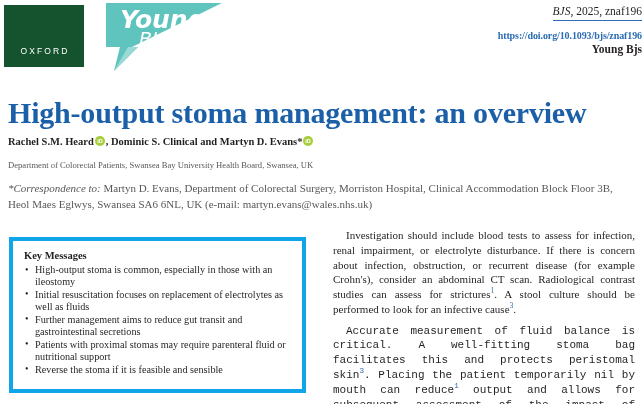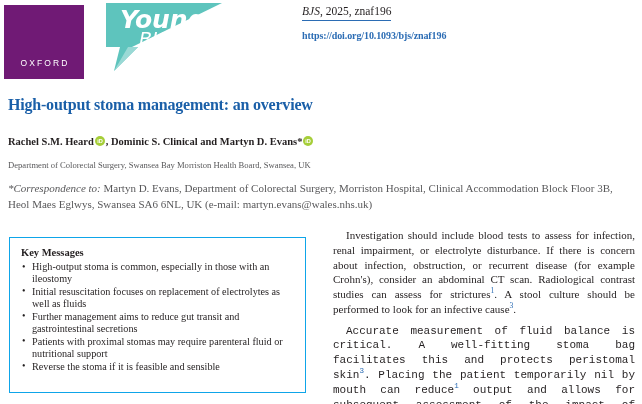--- a/index.html
+++ b/index.html
@@ -21,22 +21,22 @@
   #masthead {
     position: absolute;
     left: 0; top: 0;
     width: 642px;
     height: 88px;
   }
 
   #oxford-logo {
     position: absolute;
     left: 4px; top: 5px;
-    width: 80px; height: 74px;
-    background: #701a75;
+    width: 80px; height: 62px;
+    background: #14532d;
     display: flex;
     align-items: flex-end;
     justify-content: center;
     padding-bottom: 11px;
     box-sizing: border-box;
   }
   #oxford-logo .ox-word {
     color: #ffffff;
     font-family: "Liberation Sans", sans-serif;
     font-size: 8.5px;
@@ -60,22 +60,22 @@
   }
   #young-bjs-logo .yb-bjs {
     font-family: "DejaVu Sans", sans-serif;
     font-style: italic;
     font-size: 19px;
     fill: #ffffff;
   }
 
   #journal-meta {
     position: absolute;
-    right: 20px; top: 1px;
-    text-align: left;
+    right: 0; top: 1px;
+    text-align: right;
     width: 320px;
   }
   #journal-line {
     font-family: "Liberation Serif", serif;
     font-size: 11.5px;
     color: #231f20;
     display: inline-block;
     border-bottom: 1.6px solid #2b6cb4;
     padding-bottom: 2px;
     line-height: 1.25;
@@ -100,21 +100,21 @@
     color: #231f20;
   }
 
   
   #article-title {
     position: absolute;
     left: 8px; top: 96px;
     width: 620px;
     margin: 0;
     font-family: "Liberation Serif", serif;
-    font-size: 16px;
+    font-size: 30px;
     font-weight: bold;
     color: #1a5fa8;
     letter-spacing: -0.2px;
     line-height: 1.1;
   }
 
   #author-line {
     position: absolute;
     left: 8px; top: 136px;
     width: 620px;
@@ -151,21 +151,21 @@
     line-height: 1.45;
   }
   #correspondence .corr-em { font-style: italic; }
 
   
   #key-messages {
     position: absolute;
     left: 9px; top: 237px;
     width: 297px;
     height: 156px;
-    border: 1px solid #0ea5e9;
+    border: 4px solid #0ea5e9;
     box-sizing: border-box;
     padding: 9px 11px 0 11px;
     background: #ffffff;
   }
   #key-messages-title {
     font-family: "Liberation Serif", serif;
     font-size: 10.5px;
     font-weight: bold;
     color: #231f20;
     margin: 0 0 3px 0;
@@ -234,35 +234,36 @@
       <polygon points="16,46 34,46 10,70" fill="#5ec4bd"></polygon>
       <polygon points="24,46 34,46 10,70" fill="#9ad9d5"></polygon>
       <text class="yb-young" x="16" y="27">Young</text>
       <text class="yb-bjs" x="35" y="45">BJS</text>
     </svg>
   </div>
 
   <div id="journal-meta">
     <div id="journal-line"><span class="jt">BJS</span><span>, 2025, znaf196</span></div>
     <a id="doi-link" href="#">https://doi.org/10.1093/bjs/znaf196</a>
+    <span id="section-label">Young Bjs</span>
   </div>
 
 </div>
 
 <h1 id="article-title">High-output stoma management: an overview</h1>
 
 <div id="author-line"><span>Rachel S.M. Heard</span><svg viewBox="0 0 32 32" class="orcid-icon">
       <circle cx="16" cy="16" r="16" fill="#a6ce39"></circle>
       <text x="16" y="23" text-anchor="middle" fill="#ffffff" font-size="18" font-family="&quot;Liberation Sans&quot;, sans-serif" font-weight="bold">iD</text>
     </svg><span>, </span><span>Dominic S. Clinical</span><span> and </span><span>Martyn D. Evans</span><span>*</span><svg viewBox="0 0 32 32" class="orcid-icon">
       <circle cx="16" cy="16" r="16" fill="#a6ce39"></circle>
       <text x="16" y="23" text-anchor="middle" fill="#ffffff" font-size="18" font-family="&quot;Liberation Sans&quot;, sans-serif" font-weight="bold">iD</text>
     </svg></div>
 
-<div id="affiliation">Department of Colorectal Surgery, Swansea Bay Morriston Health Board, Swansea, UK</div>
+<div id="affiliation">Department of Colorectal Patients, Swansea Bay University Health Board, Swansea, UK</div>
 
 <div id="correspondence"><span class="corr-em">*Correspondence to:</span><span> Martyn D. Evans, Department of Colorectal Surgery, Morriston Hospital, Clinical Accommodation Block Floor 3B, Heol Maes Eglwys, Swansea SA6 6NL, UK (e-mail: martyn.evans@wales.nhs.uk)</span></div>
 
 <div id="key-messages">
   <div id="key-messages-title">Key Messages</div>
   <ul id="key-messages-list">
       <li>High-output stoma is common, especially in those with an ileostomy</li>
       <li>Initial resuscitation focuses on replacement of electrolytes as well as fluids</li>
       <li>Further management aims to reduce gut transit and gastrointestinal secretions</li>
       <li>Patients with proximal stomas may require parenteral fluid or nutritional support</li>

